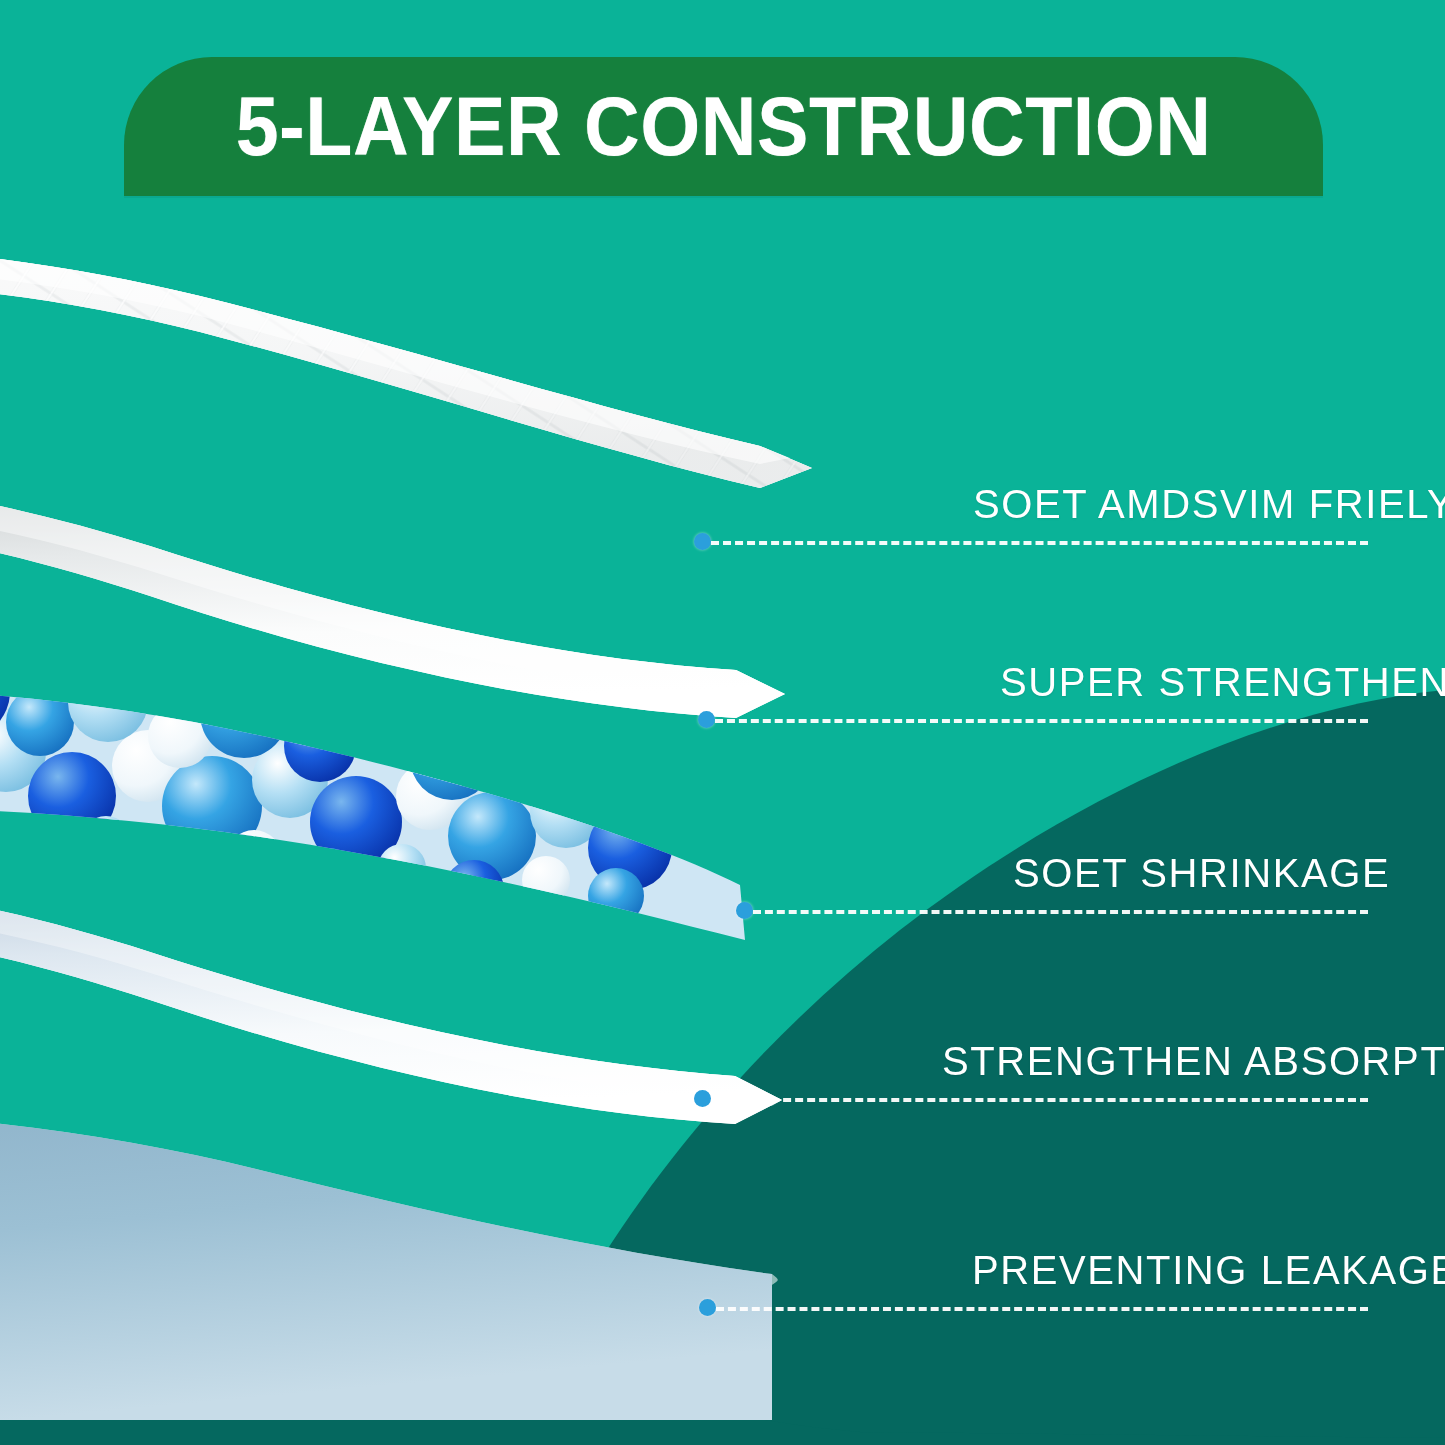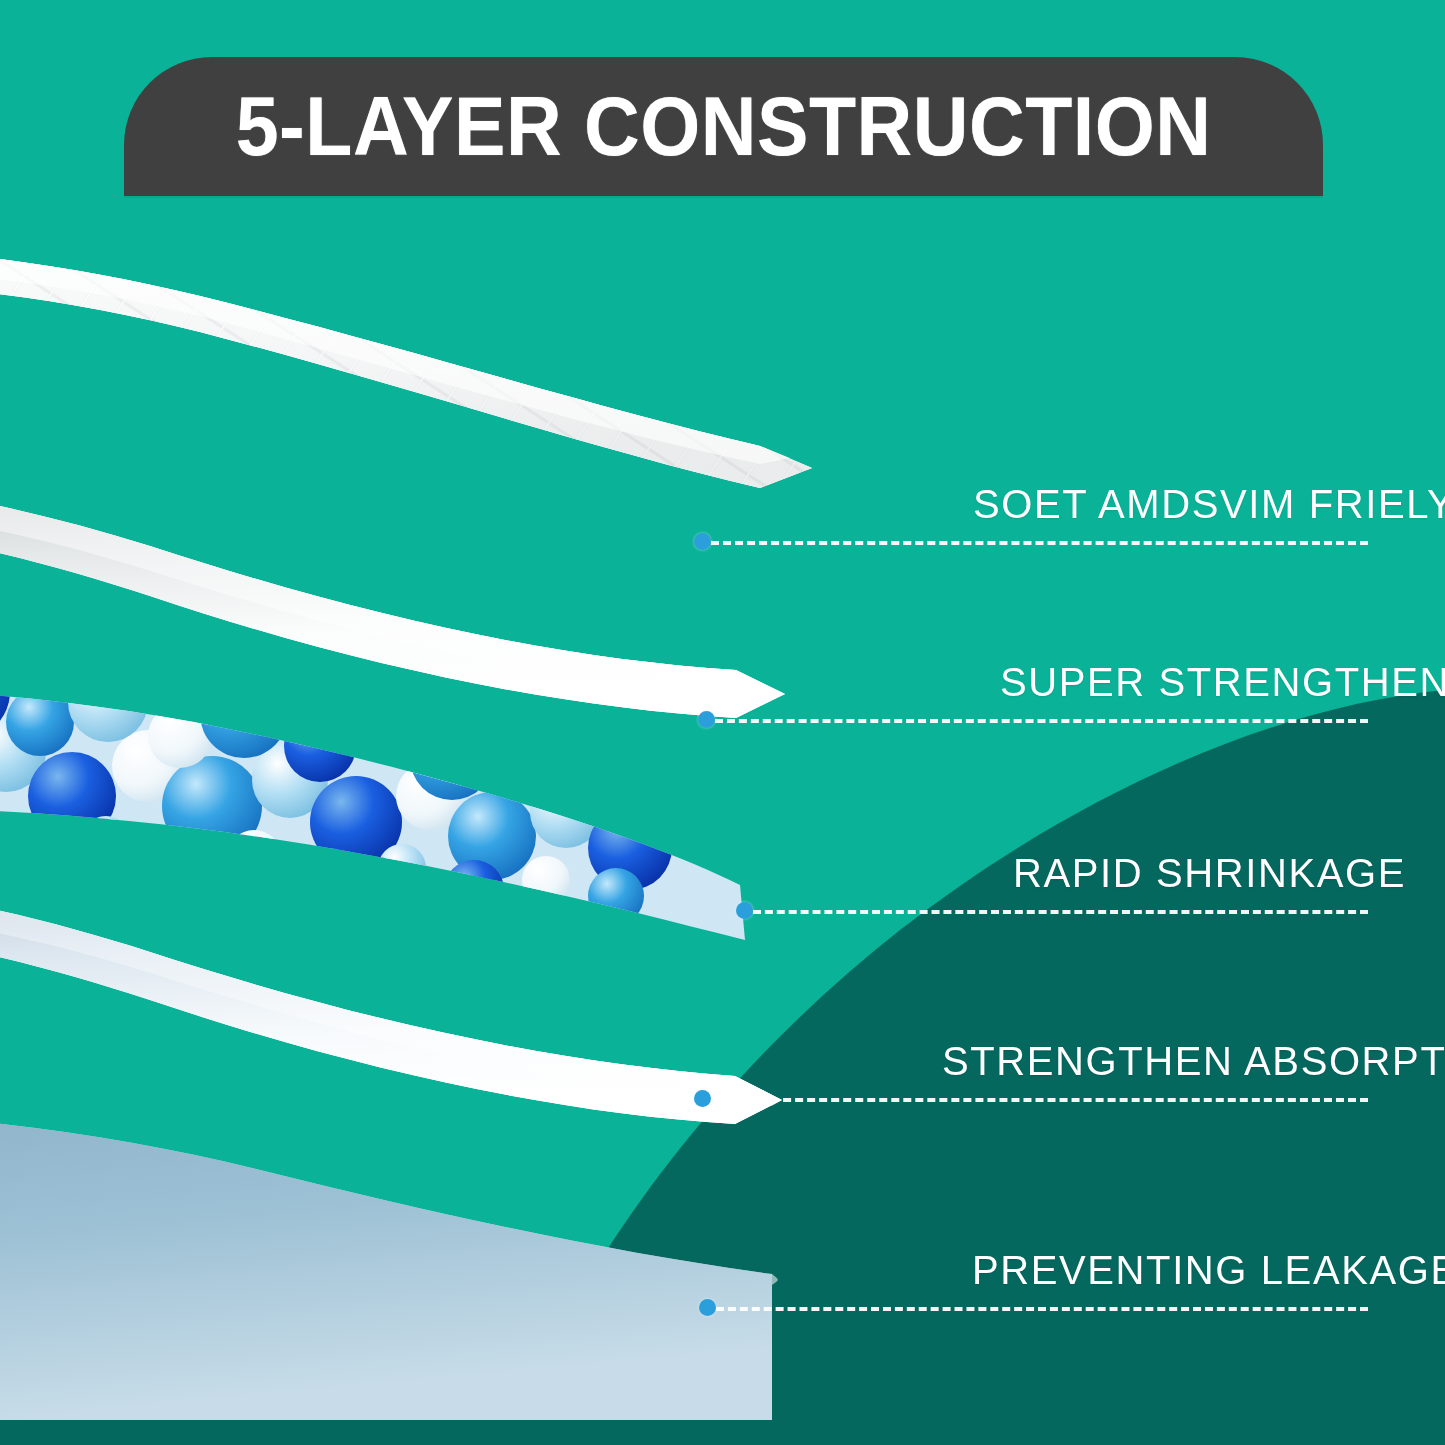--- a/index.html
+++ b/index.html
@@ -11,21 +11,21 @@
     background:#0ab398;
   }
   
   .bg-base{position:absolute;inset:0;background:#0ab398;}
   .bg-dark-blob{position:absolute;left:0;top:0;width:1445px;height:1445px;}
 
   
   .banner{
     position:absolute;left:124px;top:57px;
     width:1199px;height:139px;
-    background:#404040;
+    background:#15803d;
     border-radius:88px 88px 0 0;
     display:flex;align-items:center;justify-content:center;
     box-shadow:0 2px 0 rgba(0,0,0,0.05);
   }
   .banner-text{
     color:#ffffff;
     font-size:83px;
     font-weight:bold;
     letter-spacing:0.5px;
     line-height:1;
@@ -281,21 +281,21 @@
 
   <div class="callout">
     <div class="dot" style="left:698px;top:711px;"></div>
     <div class="dash" style="left:715px;top:719px;width:653px;"></div>
     <div class="ctext" style="left:1000px;top:705px;">SUPER STRENGTHEN</div>
   </div>
 
   <div class="callout">
     <div class="dot" style="left:736px;top:902px;"></div>
     <div class="dash" style="left:753px;top:910px;width:615px;"></div>
-    <div class="ctext" style="left:1013px;top:896px;">RAPID SHRINKAGE</div>
+    <div class="ctext" style="left:1013px;top:896px;">SOET SHRINKAGE</div>
   </div>
 
   <div class="callout">
     <div class="dot" style="left:694px;top:1090px;"></div>
     <div class="dash" style="left:711px;top:1098px;width:657px;"></div>
     <div class="ctext" style="left:942px;top:1084px;">STRENGTHEN ABSORPTION</div>
   </div>
 
   <div class="callout">
     <div class="dot" style="left:699px;top:1299px;"></div>

